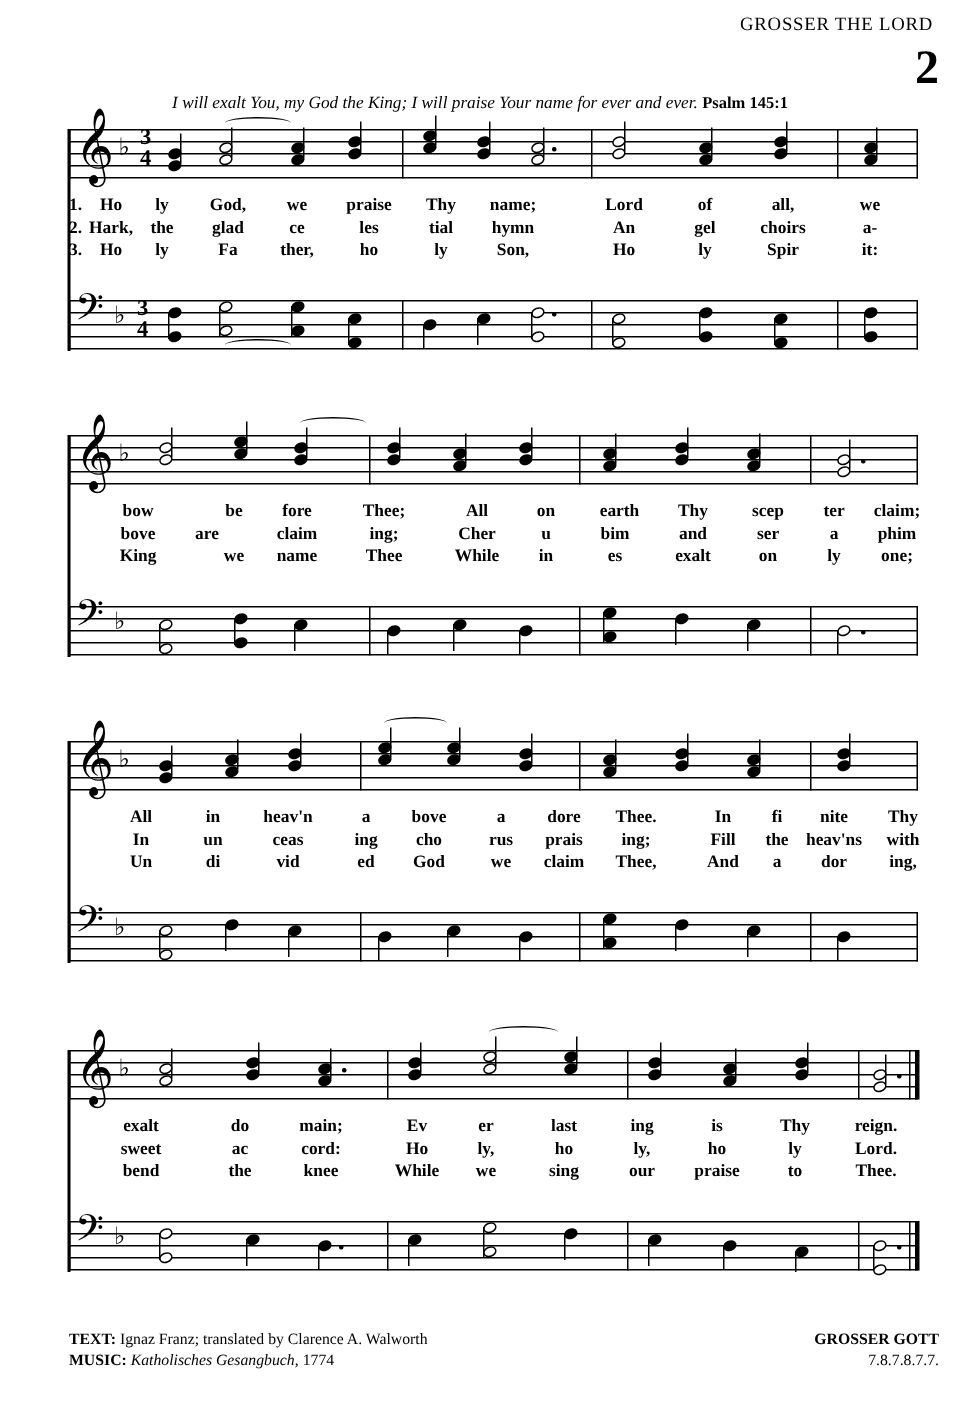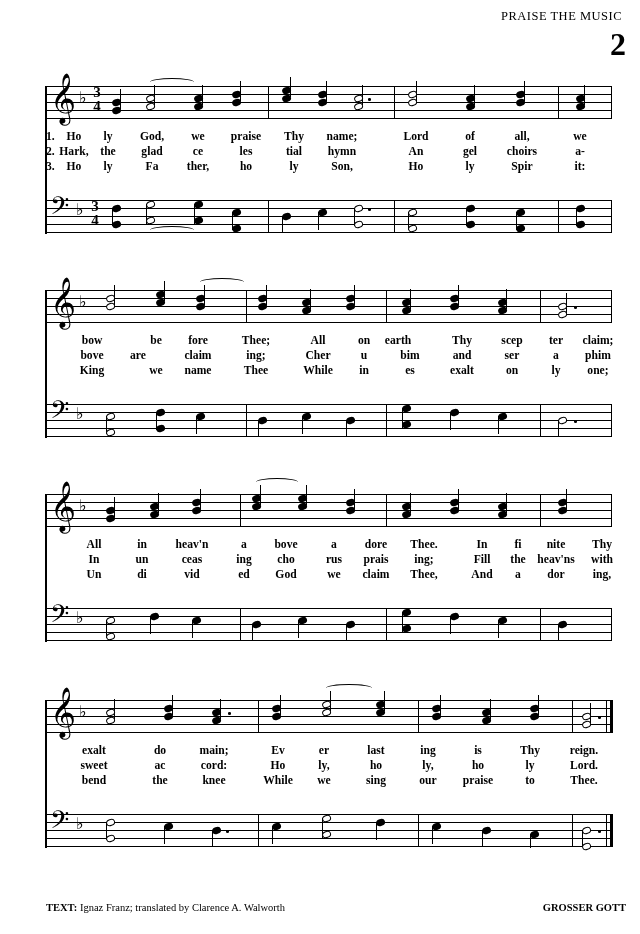--- a/index.html
+++ b/index.html
@@ -200,24 +200,28 @@
   .footer-right { position: absolute; right: 0; font-weight: 700; }
   .footer-right.plain { font-weight: 400; }
   .f-label { font-weight: 700; }
   .f-ital { font-style: italic; }
 </style>
 </head>
 <body>
 
 <div class="page">
 
-  <div class="section-head">PRAISE THE MUSIC</div>
+  <div class="section-head">GROSSER THE LORD</div>
 
   <div class="hymn-number">2</div>
 
+  <div class="scripture">
+    <span>I will exalt You, my God the King; I will praise Your name for ever and ever.</span>
+    <span class="ref">Psalm 145:1</span>
+  </div>
 
   <div class="system" style="top:86px;">
 
     <div class="staff" style="height:34px;">
       <div class="staff-lines">
         <div class="sl" style="top:0px"></div>
         <div class="sl" style="top:8px"></div>
         <div class="sl" style="top:16px"></div>
         <div class="sl" style="top:24px"></div>
         <div class="sl" style="top:32px"></div>
@@ -426,21 +430,21 @@
     </div>
 
     <div class="lyrics" style="left:0;top:44px;">
       <div class="lyric-line">
         <span class="syl" style="left:46px">bow</span>
         <span class="syl" style="left:110px">be</span>
         <span class="syl" style="left:152px">fore</span>
         <span class="syl" style="left:210px">Thee;</span>
         <span class="syl" style="left:272px">All</span>
         <span class="syl" style="left:318px">on</span>
-        <span class="syl" style="left:352px">earth</span>
+        <span class="syl" style="left:367px">earth</span>
         <span class="syl" style="left:416px">Thy</span>
         <span class="syl" style="left:466px">scep</span>
         <span class="syl" style="left:510px">ter</span>
         <span class="syl" style="left:552px">claim;</span>
       </div>
       <div class="lyric-line">
         <span class="syl" style="left:46px">bove</span>
         <span class="syl" style="left:92px">are</span>
         <span class="syl" style="left:152px">claim</span>
         <span class="syl" style="left:210px">ing;</span>
@@ -784,15 +788,22 @@
   </div>
 
   <div class="footer">
     <div class="footer-row">
       <span class="footer-left">
         <span class="f-label">TEXT:</span>
         <span>Ignaz Franz; translated by Clarence A. Walworth</span>
       </span>
       <span class="footer-right">GROSSER GOTT</span>
     </div>
+    <div class="footer-row">
+      <span class="footer-left">
+        <span class="f-label">MUSIC:</span>
+        <span class="f-ital">Katholisches Gesangbuch,</span><span> 1774</span>
+      </span>
+      <span class="footer-right plain">7.8.7.8.7.7.</span>
+    </div>
   </div>
 
 </div>
 
 </body></html>

